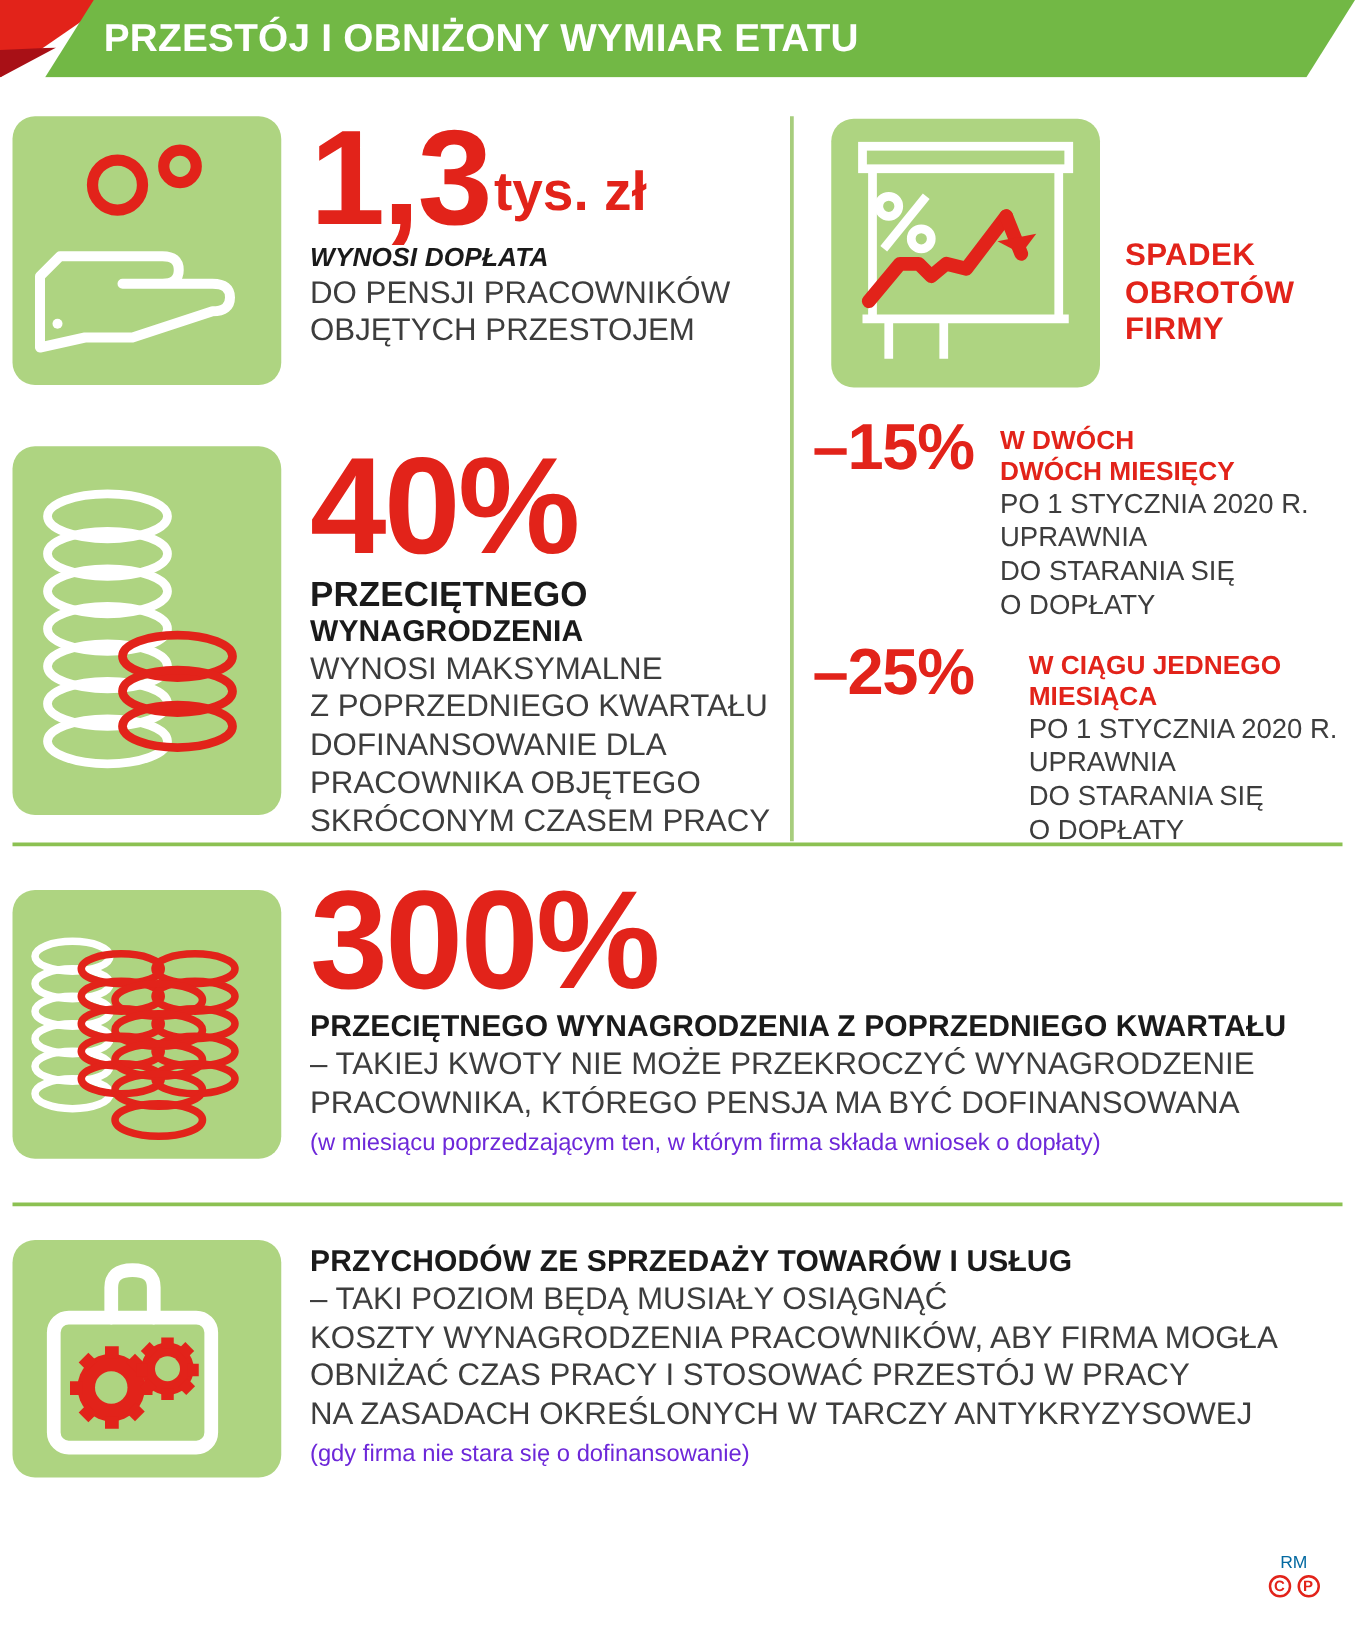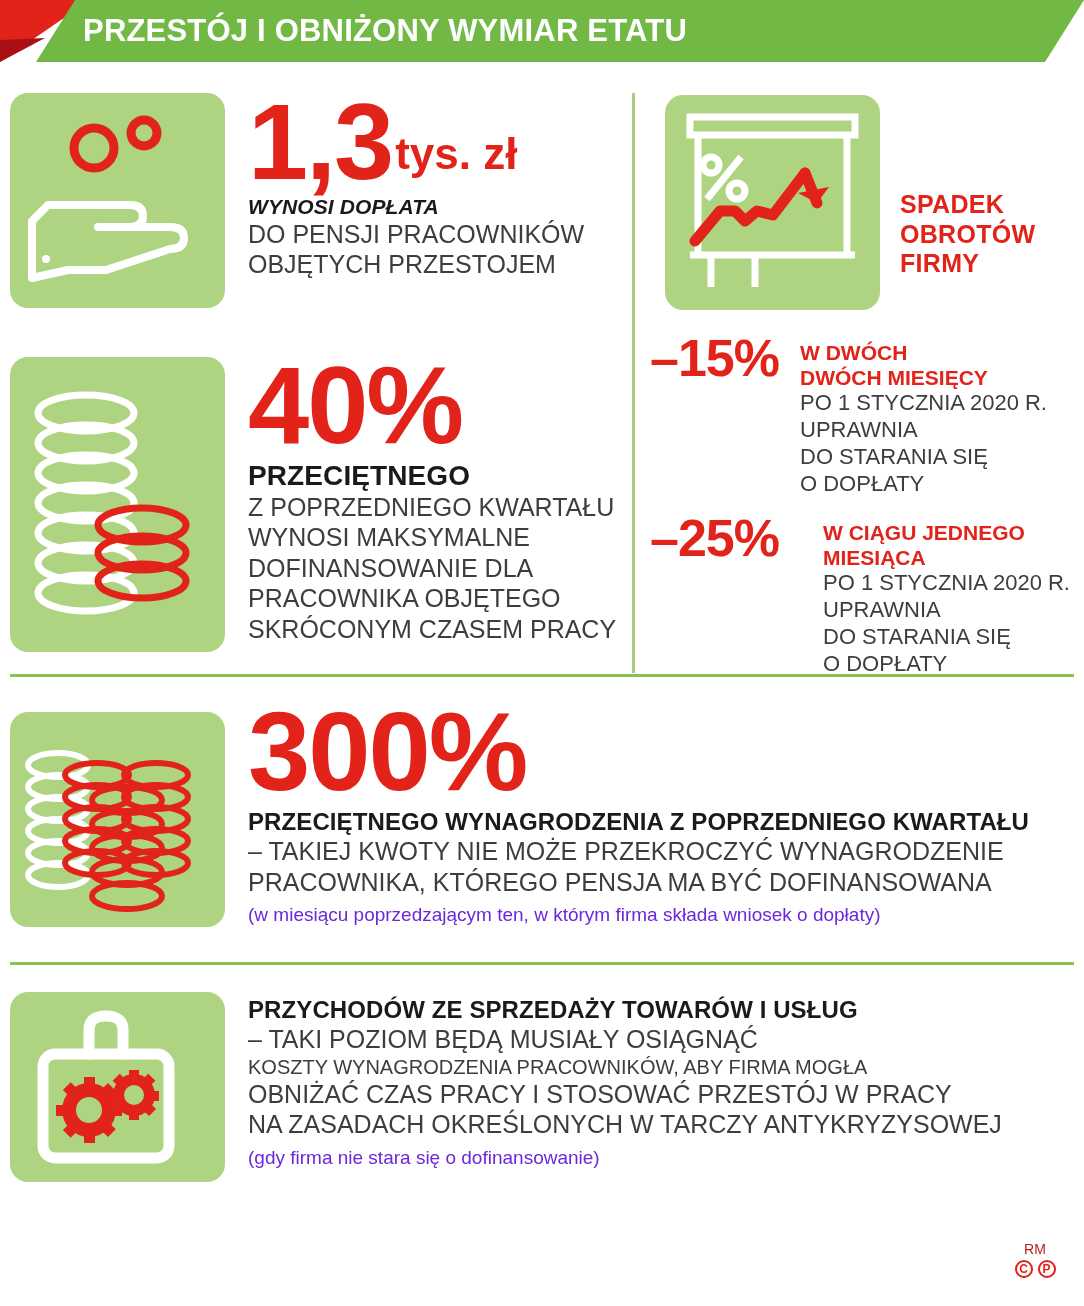--- a/index.html
+++ b/index.html
@@ -99,21 +99,21 @@
   .blk { position: absolute; }
 
   
   .rm-mark {
     position: absolute;
     right: 14px;
     bottom: 28px;
     text-align: center;
     width: 70px;
   }
-  .rm-text { font-size: 14px; color: #b91c1c; font-weight: normal; line-height: 1; }
+  .rm-text { font-size: 14px; color: #0369a1; font-weight: normal; line-height: 1; }
   .rm-circles { margin-top: 4px; display: flex; gap: 5px; justify-content: center; }
   .rm-c {
     width: 18px; height: 18px;
     border: 2px solid #e2231a;
     border-radius: 50%;
     color: #e2231a;
     font-size: 12px;
     font-weight: bold;
     line-height: 14px;
     text-align: center;
@@ -166,22 +166,23 @@
     <g fill="none" stroke="#e2231a" stroke-width="7">
       <ellipse cx="132" cy="168" rx="44" ry="17"></ellipse>
       <ellipse cx="132" cy="196" rx="44" ry="17"></ellipse>
       <ellipse cx="132" cy="224" rx="44" ry="17"></ellipse>
     </g>
   </svg>
 </div>
 <div class="blk" style="left:248px; top:358px;">
   <div class="num" style="font-size:110px;">40%</div>
   <div class="hd-bold" style="font-size:28px; margin-top:6px; line-height:1.18;">PRZECIĘTNEGO</div>
+  <div class="hd-bold" style="font-size:24px; line-height:1.18;">WYNAGRODZENIA</div>
+  <div class="body-txt" style="font-size:25px; line-height:1.22;">WYNOSI MAKSYMALNE</div>
   <div class="body-txt" style="font-size:25px; line-height:1.22;">Z POPRZEDNIEGO KWARTAŁU</div>
-  <div class="body-txt" style="font-size:25px; line-height:1.22;">WYNOSI MAKSYMALNE</div>
   <div class="body-txt" style="font-size:25px; line-height:1.22;">DOFINANSOWANIE DLA</div>
   <div class="body-txt" style="font-size:25px; line-height:1.22;">PRACOWNIKA OBJĘTEGO</div>
   <div class="body-txt" style="font-size:25px; line-height:1.22;">SKRÓCONYM CZASEM PRACY</div>
 </div>
 
 <div class="tile" style="left:665px; top:95px; width:215px; height:215px;">
   <svg width="215" height="215" viewBox="0 0 215 215">
     <rect x="25" y="22" width="165" height="18" fill="none" stroke="#ffffff" stroke-width="7"></rect>
     <path d="M33,40 L33,160 M182,40 L182,160" fill="none" stroke="#ffffff" stroke-width="7"></path>
     <path d="M25,160 L190,160" fill="none" stroke="#ffffff" stroke-width="7"></path>
@@ -295,21 +296,21 @@
         <rect x="104" y="113" width="10" height="9" transform="rotate(45 109 117)"></rect>
         <rect x="134" y="113" width="10" height="9" transform="rotate(-45 139 117)"></rect>
       </g>
       <circle cx="124" cy="103" r="10" fill="#aed481"></circle>
     </g>
   </svg>
 </div>
 <div class="blk" style="left:248px; top:988px;">
   <div class="hd-bold" style="font-size:24px; margin-top:8px;">PRZYCHODÓW ZE SPRZEDAŻY TOWARÓW I USŁUG</div>
   <div class="body-txt" style="font-size:25px; line-height:1.22;">– TAKI POZIOM BĘDĄ MUSIAŁY OSIĄGNĄĆ</div>
-  <div class="body-txt" style="font-size:20px; line-height:1.22;">KOSZTY WYNAGRODZENIA PRACOWNIKÓW, ABY FIRMA MOGŁA</div>
+  <div class="body-txt" style="font-size:25px; line-height:1.22;">KOSZTY WYNAGRODZENIA PRACOWNIKÓW, ABY FIRMA MOGŁA</div>
   <div class="body-txt" style="font-size:25px; line-height:1.22;">OBNIŻAĆ CZAS PRACY I STOSOWAĆ PRZESTÓJ W PRACY</div>
   <div class="body-txt" style="font-size:25px; line-height:1.22;">NA ZASADACH OKREŚLONYCH W TARCZY ANTYKRYZYSOWEJ</div>
   <div class="note" style="margin-top:7px;">(gdy firma nie stara się o dofinansowanie)</div>
 </div>
 
 <div class="rm-mark">
   <div class="rm-text">RM</div>
   <div class="rm-circles">
     <div class="rm-c">C</div>
     <div class="rm-c">P</div>

